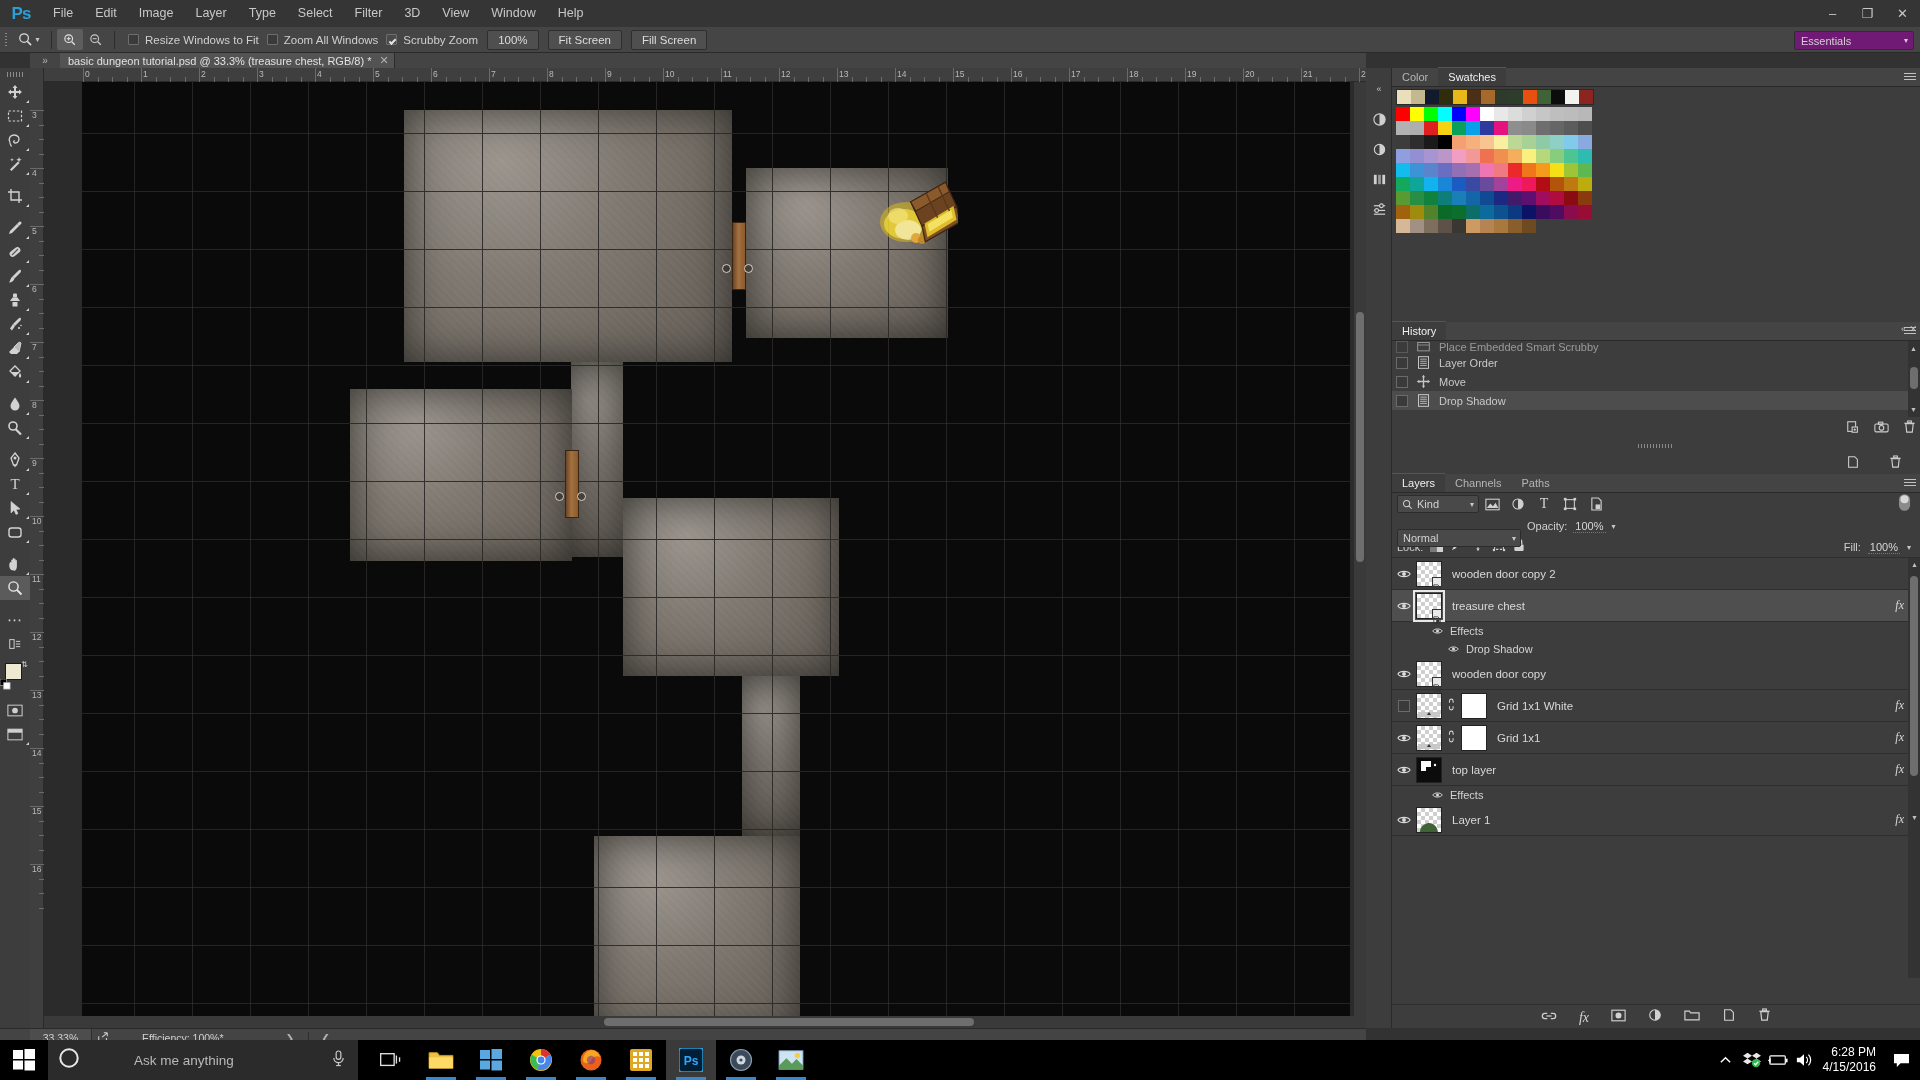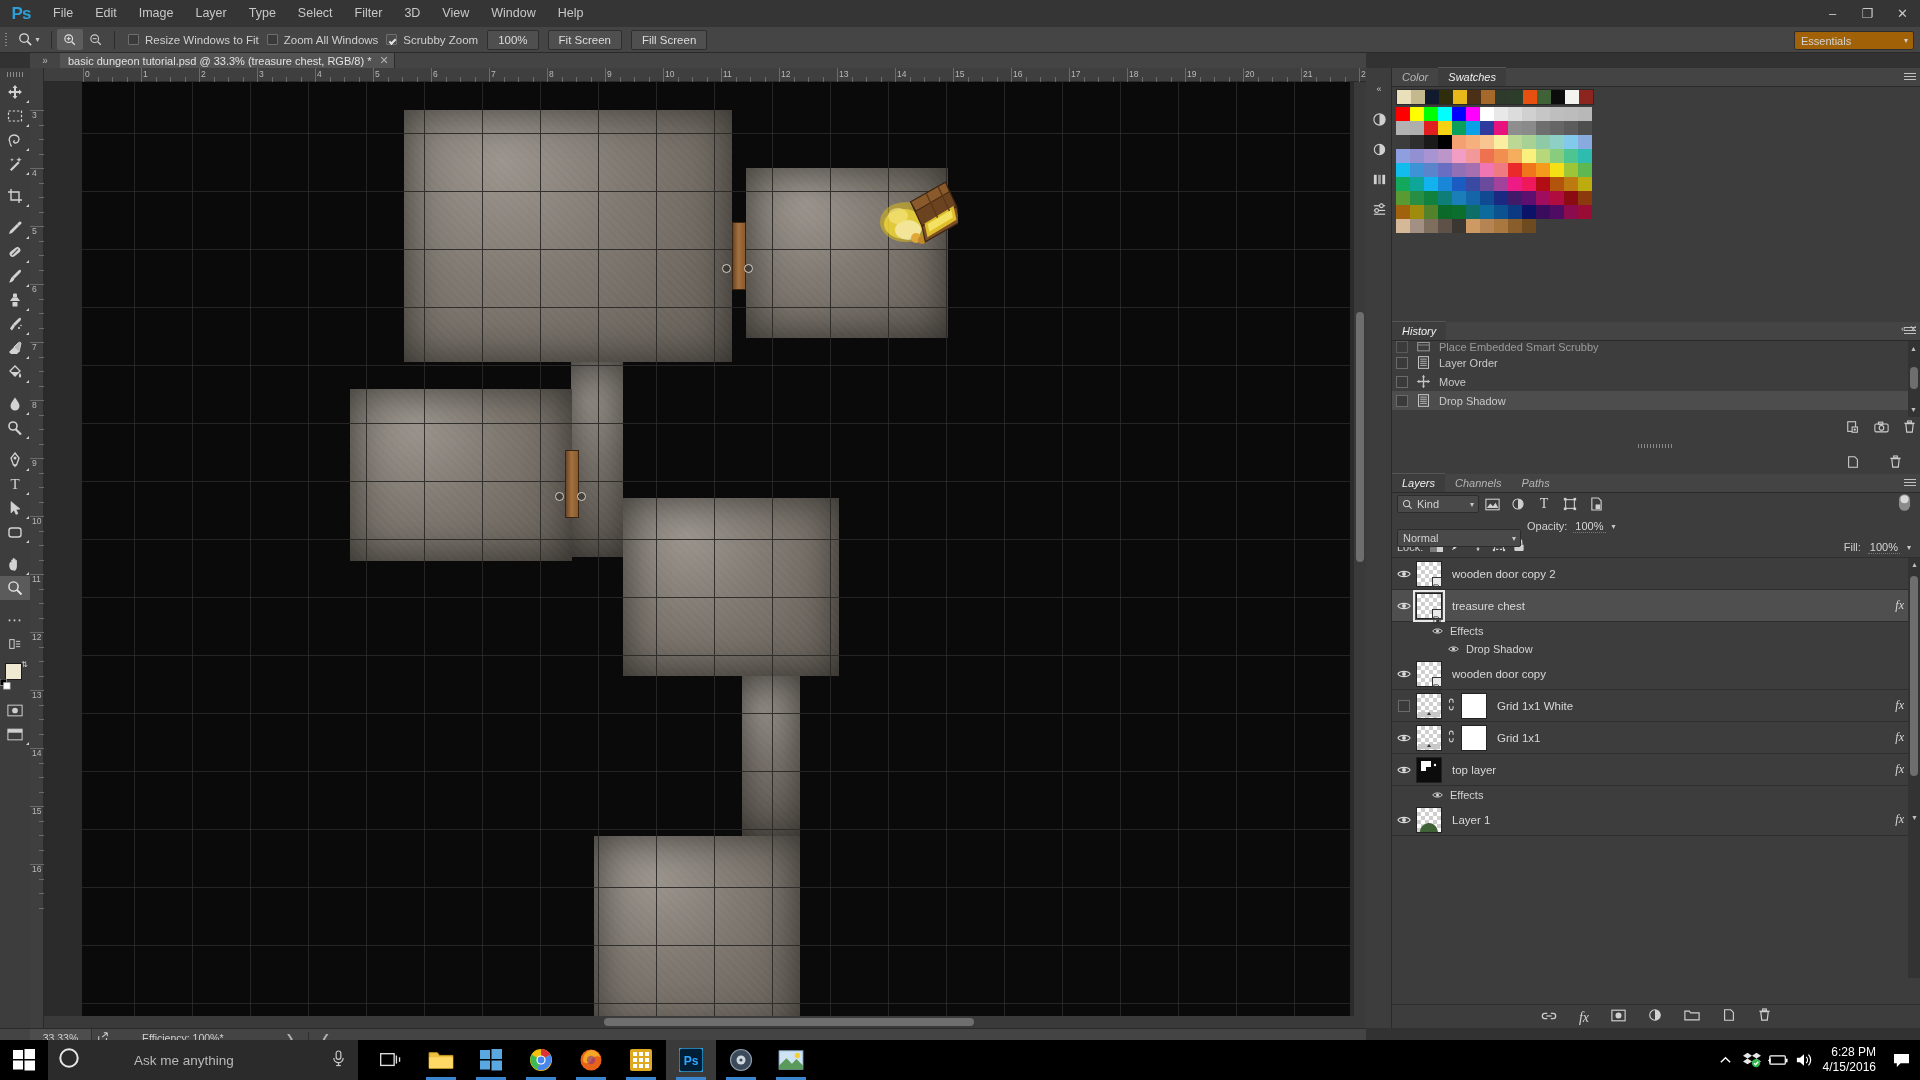--- a/index.html
+++ b/index.html
@@ -29,21 +29,21 @@
   .opt-toggle { width:26px; height:21px; display:flex; align-items:center; justify-content:center; border-radius:2px;}
   .opt-toggle.on { background:#5d5d5d; }
   .cbx { display:flex; align-items:center; gap:6px; margin-left:8px; color:#cfcfcf; font-size:11.5px;}
   .box { width:11px; height:11px; background:#3a3a3a; border:1px solid #6e6e6e; border-radius:1px; position:relative;}
   .box.checked { background:#4a4a4a; }
   .box.checked:after { content:""; position:absolute; left:2px; top:4px; width:5px; height:2px;
      border-left:2px solid #e5e5e5; border-bottom:2px solid #e5e5e5; transform:rotate(-45deg);}
   .obtn { height:20px; min-width:44px; padding:0 10px; background:#4f4f4f; border:1px solid #2e2e2e;
      border-radius:2px; color:#dcdcdc; font-size:11.5px; display:flex; align-items:center; justify-content:center;
      margin-left:9px; cursor:default;}
-  .essentials { position:absolute; right:6px; top:4px; width:120px; height:19px; background:#a16207;
+  .essentials { position:absolute; right:6px; top:4px; width:120px; height:19px; background:#701a75;
      border:1px solid #2e2e2e; border-radius:2px; color:#d2d2d2; font-size:11px;
      display:flex; align-items:center; padding:0 6px; }
   .essentials .cv { position:absolute; right:5px; color:#cfcfcf; font-size:8px;}
 
   
   .tabbar { position:absolute; left:30px; top:53px; width:1336px; height:15px; background:#444; }
   .doctab { position:absolute; left:0; top:0; height:15px; background:#535353; display:flex; align-items:center;
      padding:0 5px 0 8px; border-right:1px solid #2c2c2c; }
   .doctab .t { color:#e2e2e2; font-size:11px; white-space:nowrap;}
   .doctab .x { color:#b0b0b0; font-size:11px; margin-left:8px; }
@@ -101,21 +101,21 @@
   .sbzoom { width:62px; text-align:center; border-right:1px solid #2e2e2e; height:18px; line-height:18px;
      background:#4d4d4d; margin-left:30px;}
 
   
   .dockstrip { position:absolute; left:1366px; top:68px; width:26px; height:960px; background:#3d3d3d;
      border-right:1px solid #2a2a2a;}
   .dockicon { width:26px; height:30px; display:flex; align-items:center; justify-content:center; }
 
   .panel { position:absolute; background:#3d3d3d; }
   .panelhdr { height:19px; background:#444; display:flex; align-items:flex-end; border-bottom:1px solid #2a2a2a;}
-  .ptab { height:19px; padding:0 10px; font-size:11px; color:#b5b5b5; display:flex; align-items:center; cursor:default;font-style:italic;}
+  .ptab { height:19px; padding:0 10px; font-size:11px; color:#b5b5b5; display:flex; align-items:center; cursor:default;}
   .ptab.active { background:#3d3d3d; color:#f0f0f0; border-top:1px solid #555;}
   .pmenu { position:absolute; right:4px; top:5px; width:12px; height:9px;
      background:repeating-linear-gradient(to bottom,#c2c2c2 0 1.5px,transparent 1.5px 3px); }
   .pclose { position:absolute; right:3px; top:2px; color:#c0c0c0; font-size:9px;}
   .pcollapse { position:absolute; right:14px; top:2px; color:#c0c0c0; font-size:9px;}
   .sw-cell { width:14px; height:14px; border:none; }
   .sw-group { margin:2px 4px; border:1px solid #2a2a2a; display:flex; flex-wrap:wrap; width:198px;}
   .sw-grid { margin:0 4px; display:flex; flex-wrap:wrap; width:196px;}
 
   

